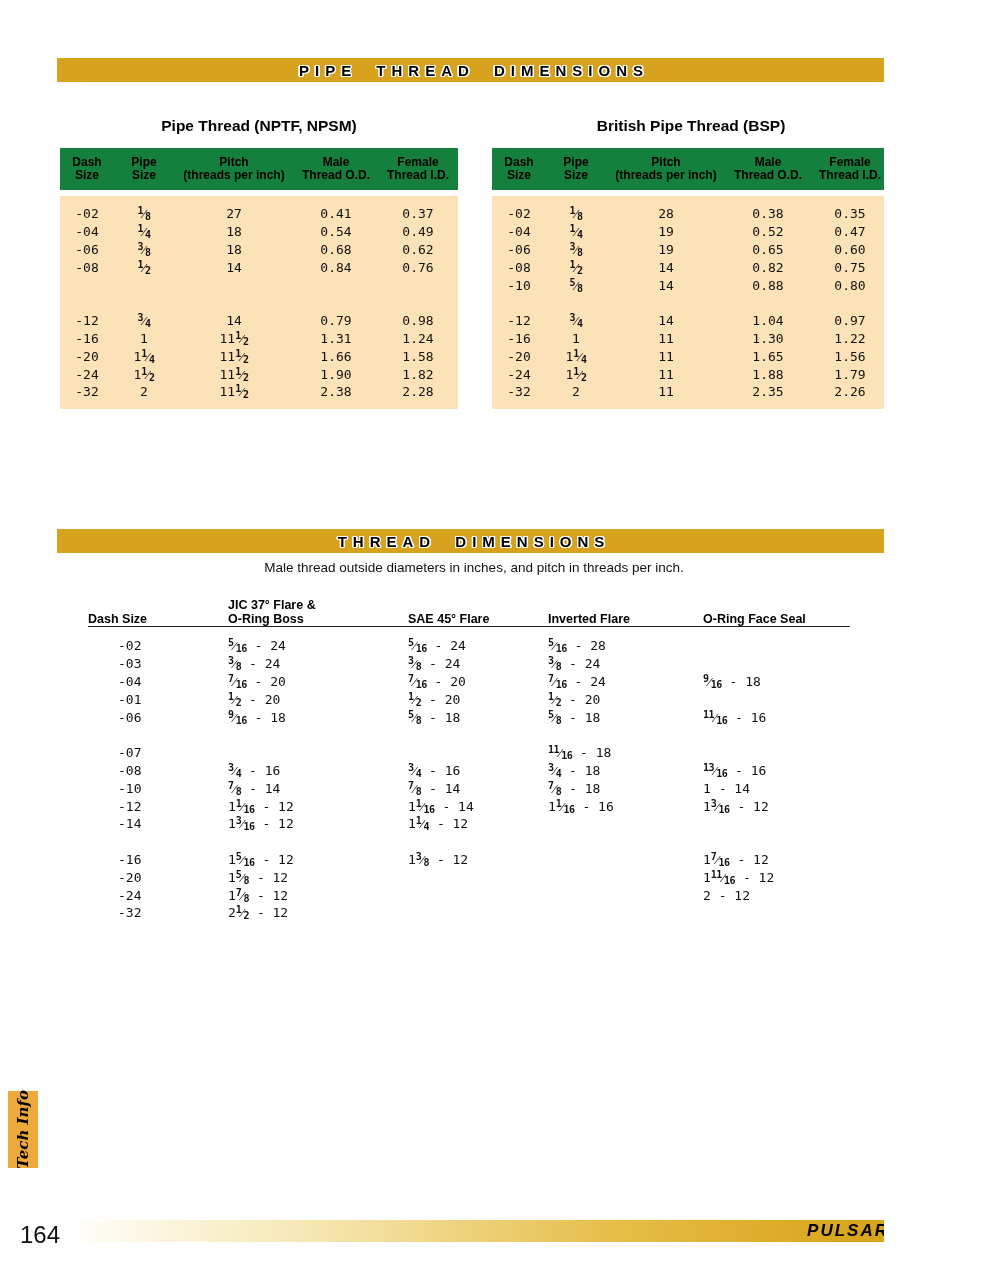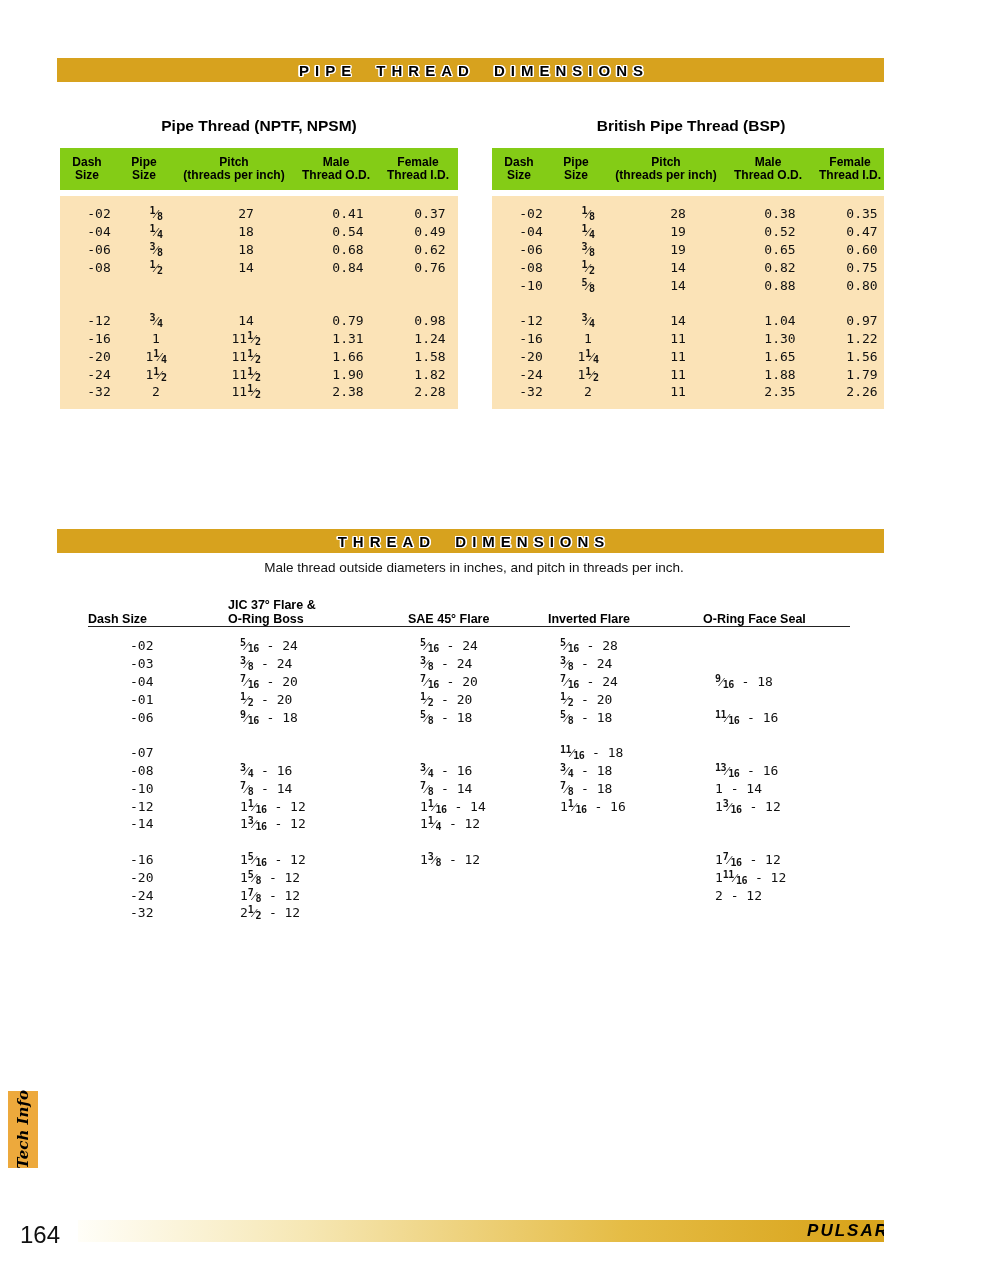--- a/index.html
+++ b/index.html
@@ -18,25 +18,25 @@
 
   .sec-title { position:absolute; top:117px; width:398px; text-align:center;
                font-weight:bold; font-size:15.5px; color:#000; }
   #title-nptf { left:60px; }
   #title-bsp  { left:492px; }
 
   
   .ptable { position:absolute; top:148px; width:398px; }
   #ptable-left  { left:60px; }
   #ptable-right { left:492px; }
-  .phead { display:grid; grid-template-columns:54px 60px 120px 84px 80px; background:#84cc16;
+  .phead { display:grid; grid-template-columns:54px 60px 120px 84px 80px; background:#15803d;
            height:42px; align-items:center; }
   .hcell { text-align:center; font-weight:bold; font-size:12px; line-height:13px; color:#000; }
   .pbody { margin-top:6px; background:#fbe3b7; padding:9px 0 8px 0; }
-  .trow { display:grid; height:17.8px; align-items:center;margin-left:12px; }
+  .trow { display:grid; height:17.8px; align-items:center; }
   .ptable .trow { grid-template-columns:54px 60px 120px 84px 80px; }
   .tcell { text-align:center; font-family:"DejaVu Sans Mono",monospace; font-size:13px; color:#111;
            line-height:17px; white-space:nowrap; }
 
   
   .fr { font-weight:bold; }
   .fr sup { font-size:10px; vertical-align:4px;  line-height:0; letter-spacing:-0.5px; }
   .fr sub { font-size:10px; vertical-align:-2px; line-height:0; letter-spacing:-0.5px; }
 
   

